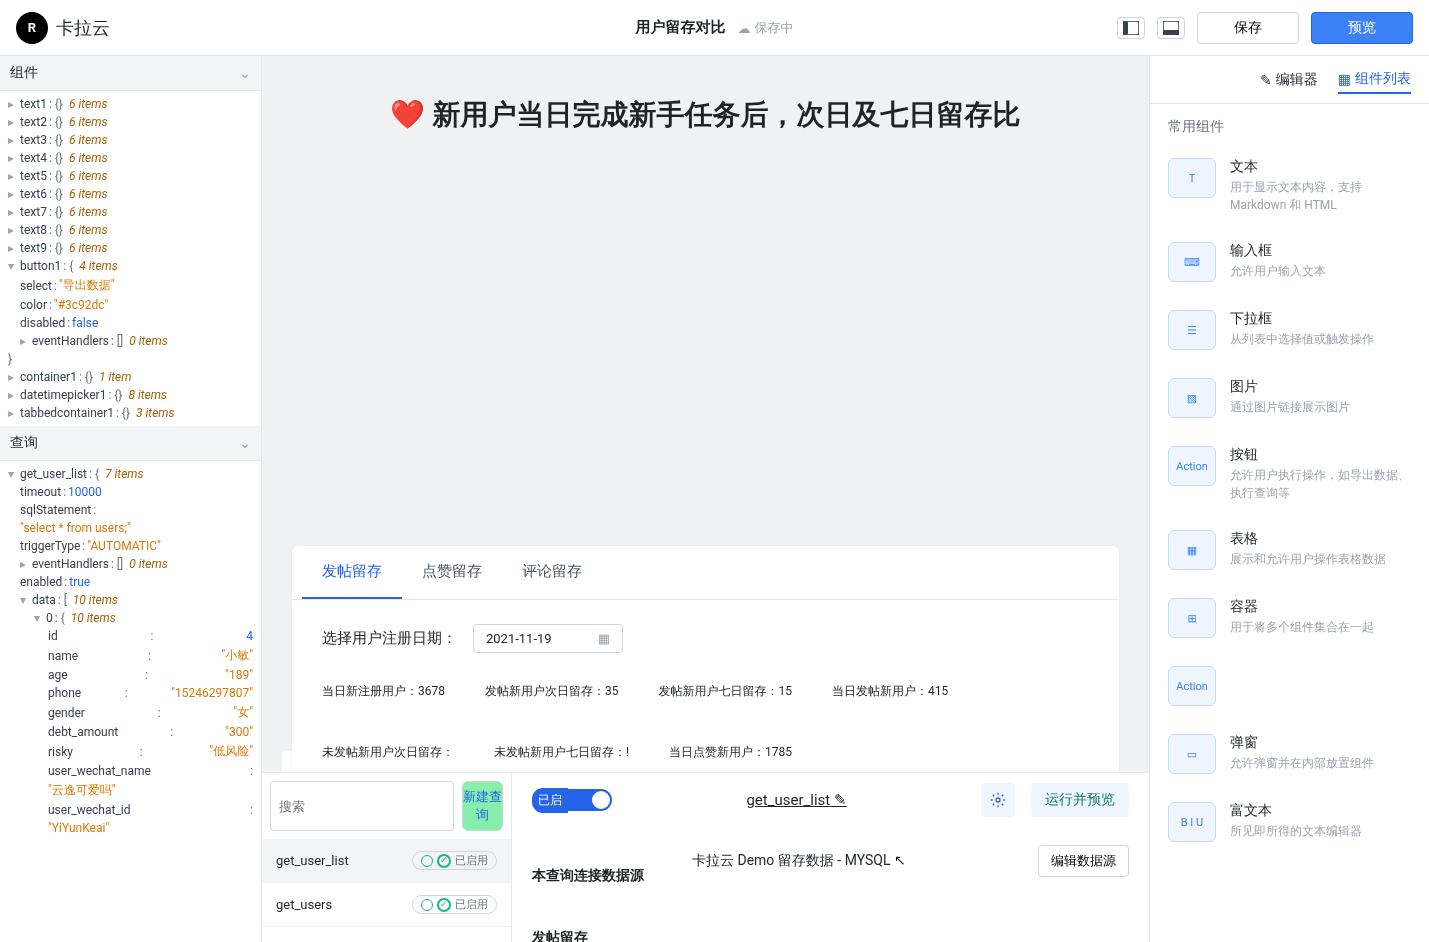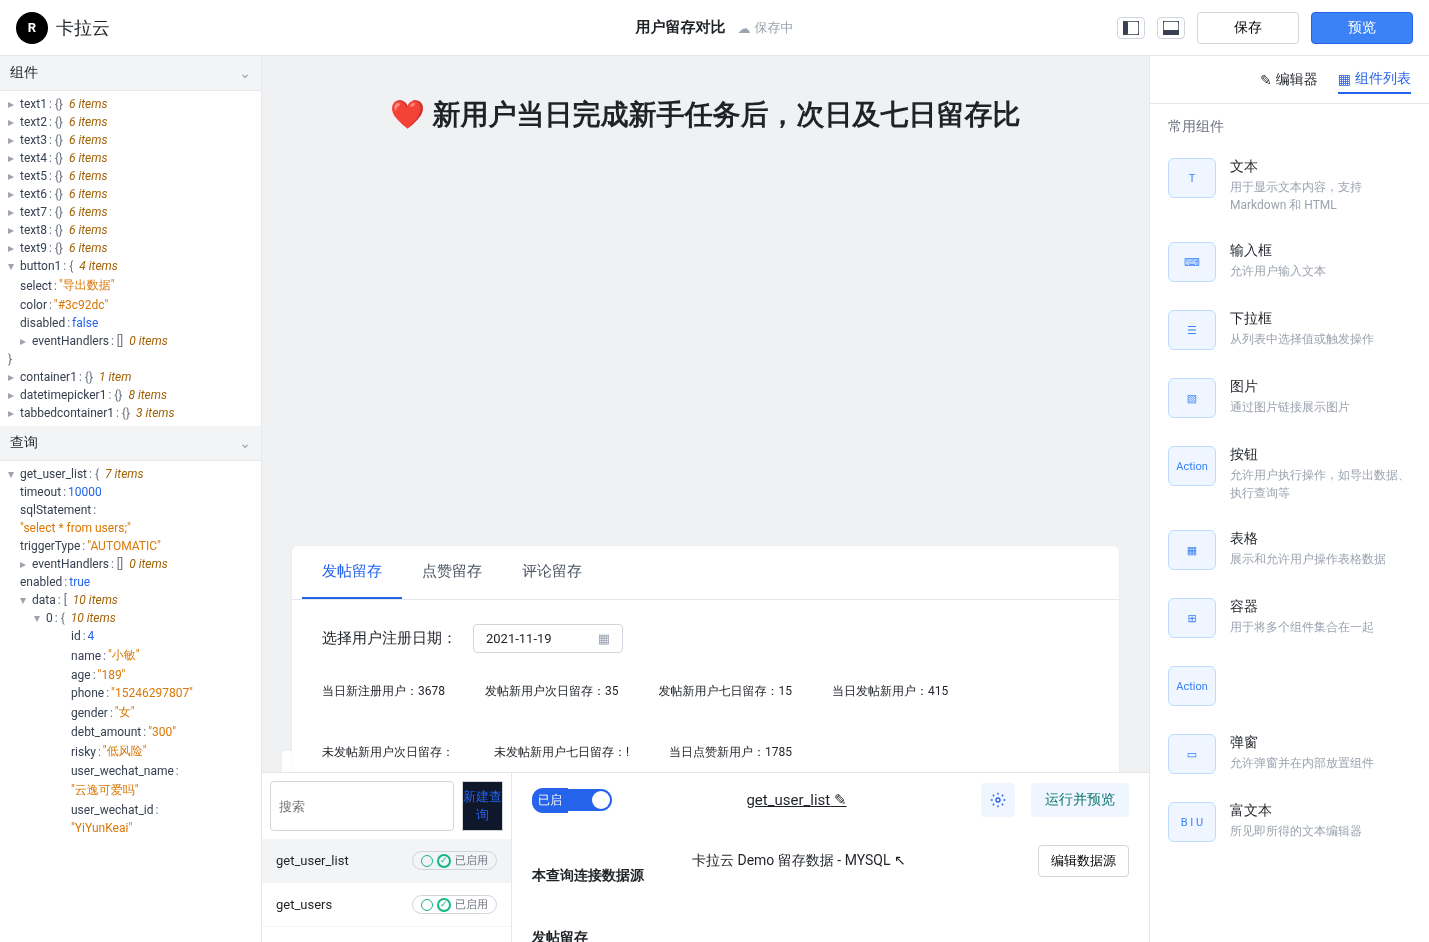--- a/index.html
+++ b/index.html
@@ -21,40 +21,40 @@
 .tree-row { padding:2px 8px; white-space:nowrap; display:flex; align-items:center; gap:2px; }
 .caret { color:#9ca3af; width:10px; display:inline-block; }
 .key { color:#374151; }
 .brace { color:#6b7280; }
 .count { color:#a16207; font-style:italic; margin-left:4px; }
 .val-str { color:#d97706; }
 .val-num { color:#2563eb; }
 .val-bool { color:#2563eb; }
 .indent1 { padding-left:20px; }
 .indent2 { padding-left:34px; }
-.indent3 { padding-left:71px; }
+.indent3 { padding-left:48px;justify-content:space-between; }
 .center-panel { flex:1; background:#f0f1f3; display:flex; flex-direction:column; overflow:hidden; }
 .canvas { flex:1; padding:20px; overflow:hidden; position:relative; }
 .hero { text-align:center; font-size:28px; font-weight:600; padding:20px 0; }
 .card { background:#fff; border-radius:6px; margin:0 20px; position:absolute; left:10px; right:10px; top:490px; box-shadow:0 1px 3px rgba(0,0,0,0.05); }
 .tabs { display:flex; border-bottom:1px solid #e5e7eb; padding:0 10px; }
 .tab { padding:16px 20px; cursor:pointer; font-size:15px; color:#4b5563; }
 .tab.active { color:#2563eb; border-bottom:2px solid #2563eb; }
 .card-body { padding:24px 30px; }
 .form-row { display:flex; align-items:center; gap:16px; margin-bottom:30px; }
 .form-label { font-size:15px; }
 .date-input { border:1px solid #d1d5db; padding:6px 12px; border-radius:4px; width:150px; display:flex; align-items:center; justify-content:space-between; }
 .stats { display:flex; flex-wrap:wrap; gap:44px 40px; font-size:12px; }
 .stat { white-space:nowrap; }
 .exec-status { font-size:13px; color:#6b7280; padding:4px 12px; background:#fff; border-radius:4px 4px 0 0; margin-left:10px; }
 .bottom-panel { background:#fff; border-top:1px solid #e5e7eb; display:flex; height:170px; }
 .bp-left { width:250px; border-right:1px solid #e5e7eb; display:flex; flex-direction:column; }
 .bp-search-row { display:flex; gap:8px; padding:8px; }
 .bp-search { flex:1; border:1px solid #d1d5db; border-radius:4px; padding:6px 8px; font-size:13px; }
-.bp-newq { color:#2563eb; border:1px solid #d1d5db; border-radius:0; padding:6px 0; background:#0f172a; font-size:13px; cursor:pointer; }
+.bp-newq { color:#2563eb; border:1px solid #d1d5db; border-radius:6px; padding:6px 0; background:#86efac; font-size:13px; cursor:pointer; }
 .q-list { flex:1; overflow-y:auto; }
 .q-item { padding:12px 14px; display:flex; justify-content:space-between; align-items:center; cursor:pointer; border-bottom:1px solid #f3f4f6; }
 .q-item.active { background:#f3f4f6; }
 .q-badge { font-size:11px; color:#6b7280; border:1px solid #d1d5db; border-radius:10px; padding:1px 8px; display:flex; align-items:center; gap:4px; }
 .q-badge::before { content:""; width:10px; height:10px; border:1.5px solid #10b981; border-radius:50%; display:inline-block; position:relative; }
 .q-badge::after { content:""; position:absolute; }
 .bp-right { flex:1; padding:10px 20px; }
 .bp-top { display:flex; align-items:center; gap:16px; margin-bottom:20px; }
 .toggle { width:44px; height:22px; background:#2563eb; border-radius:11px; position:relative; cursor:pointer; }
 .toggle::after { content:""; position:absolute; width:18px; height:18px; background:#fff; border-radius:50%; top:2px; right:2px; }

